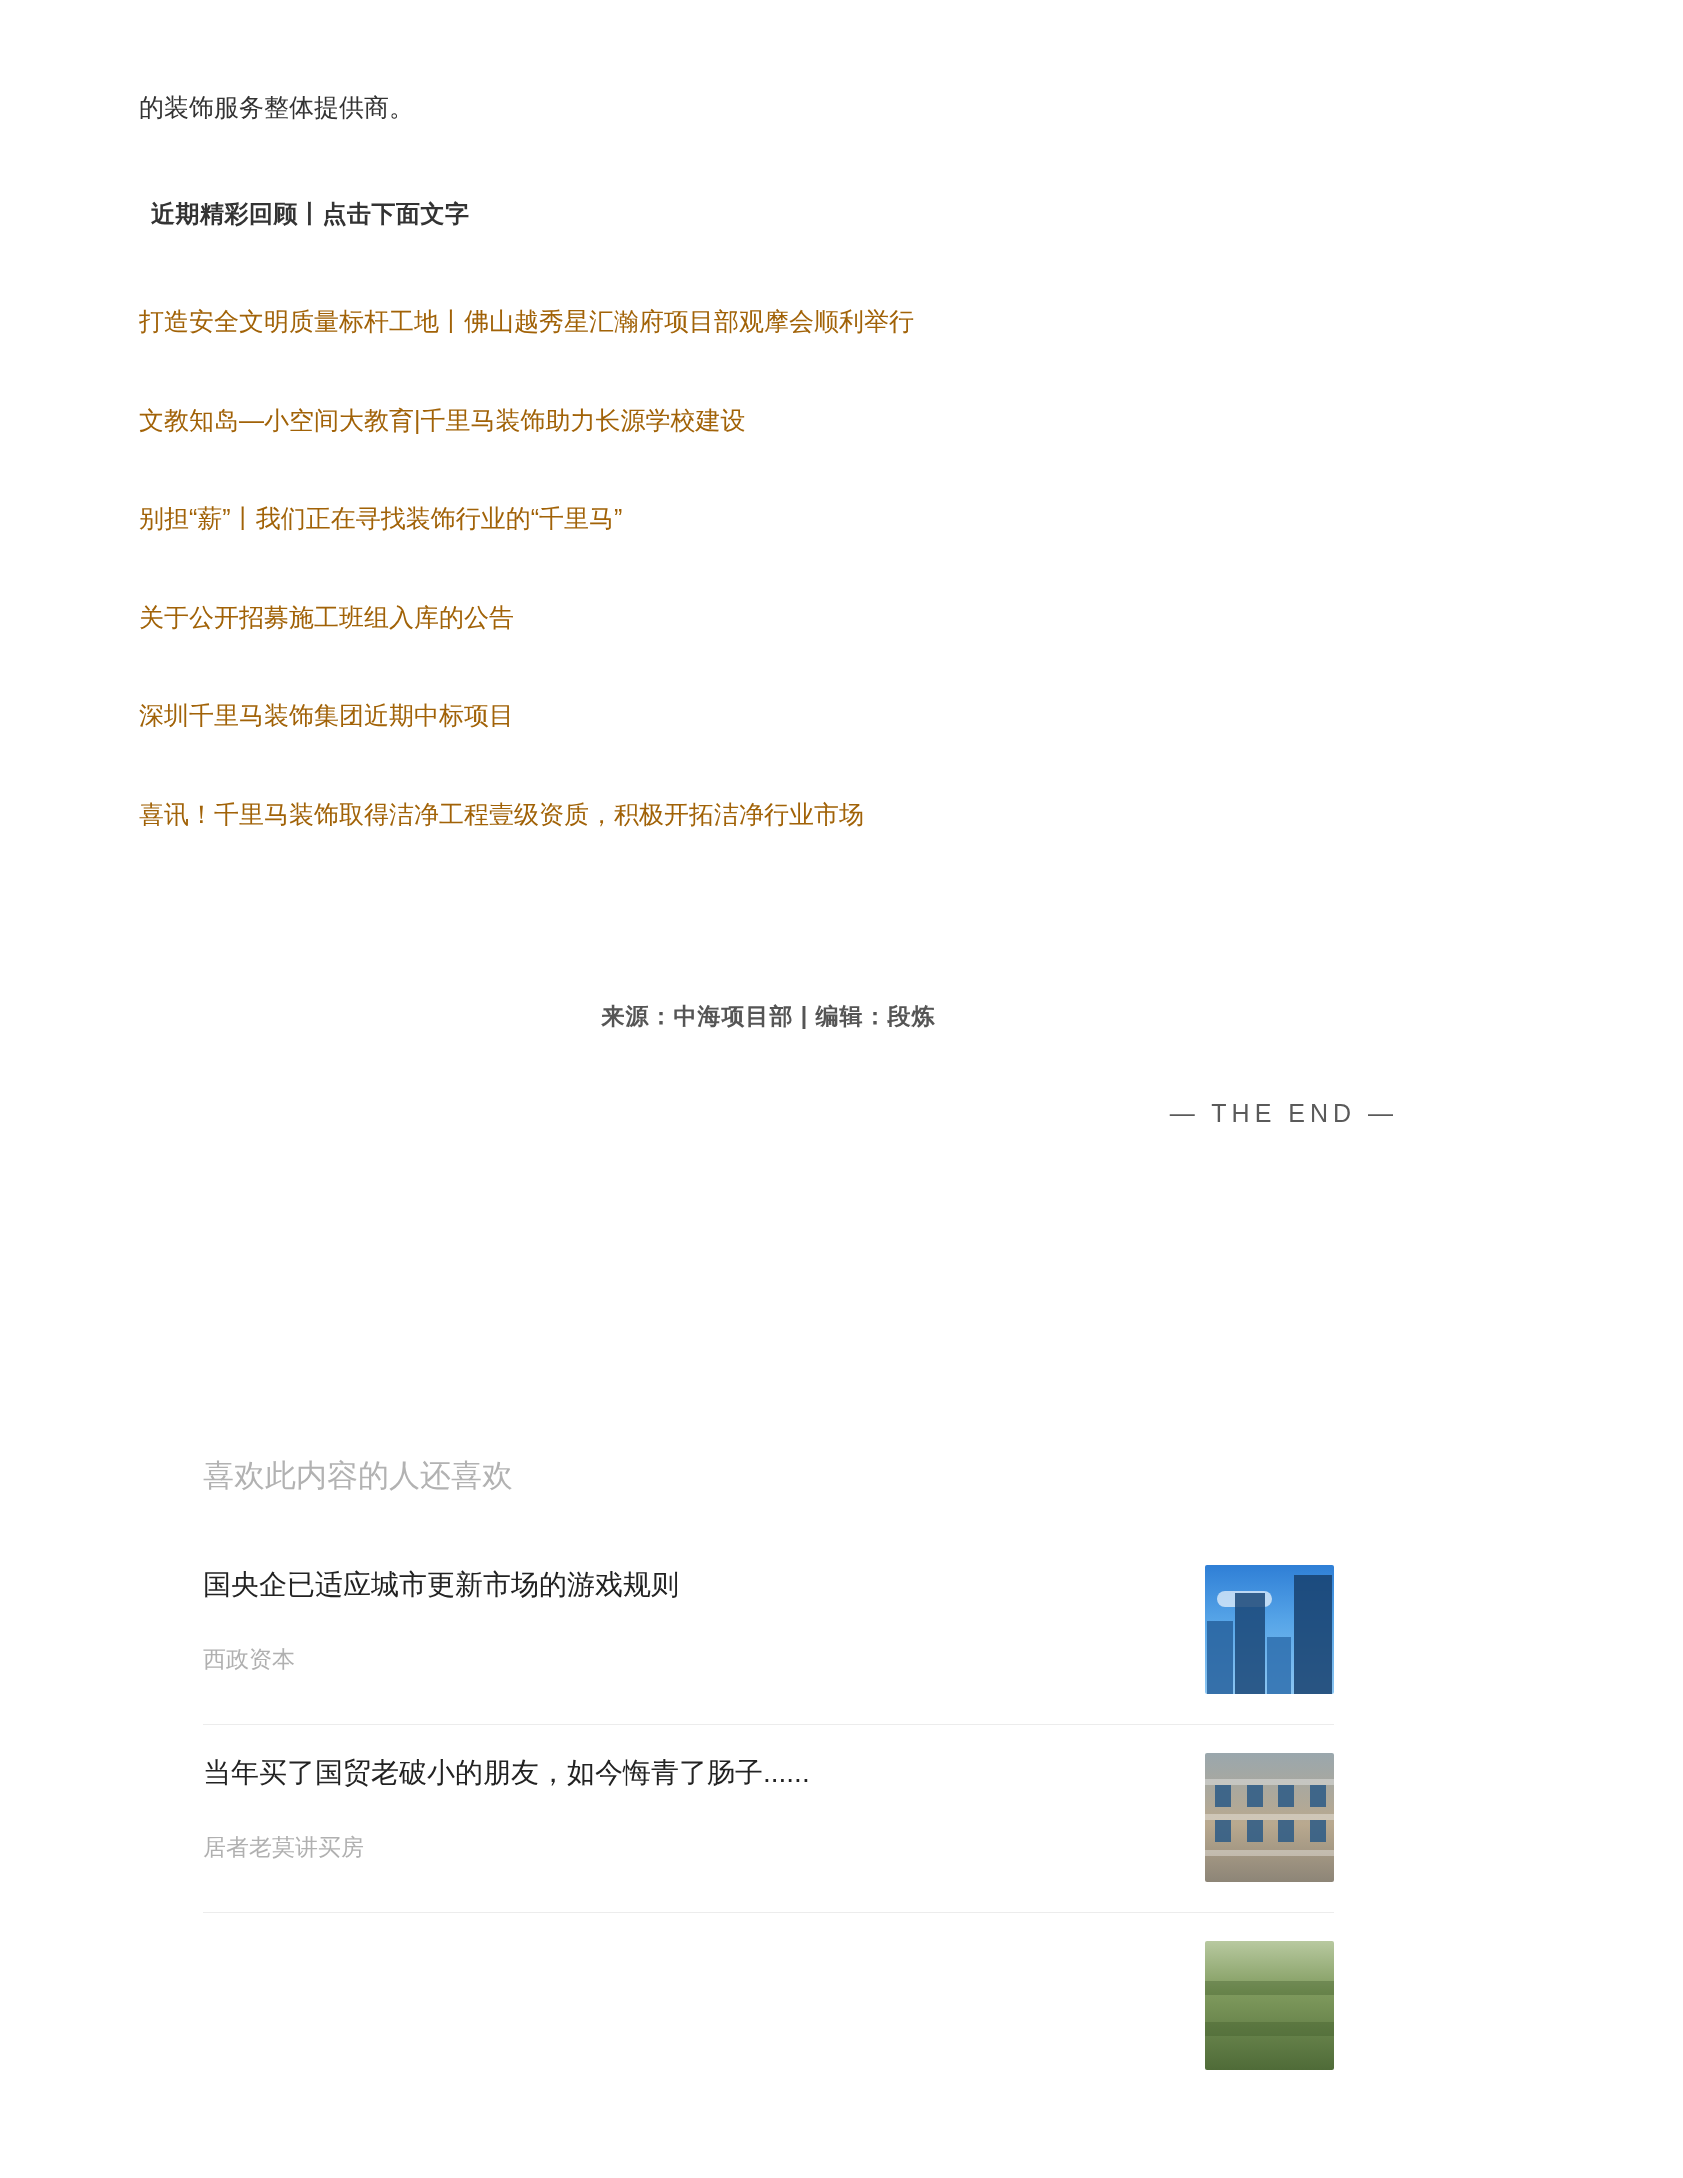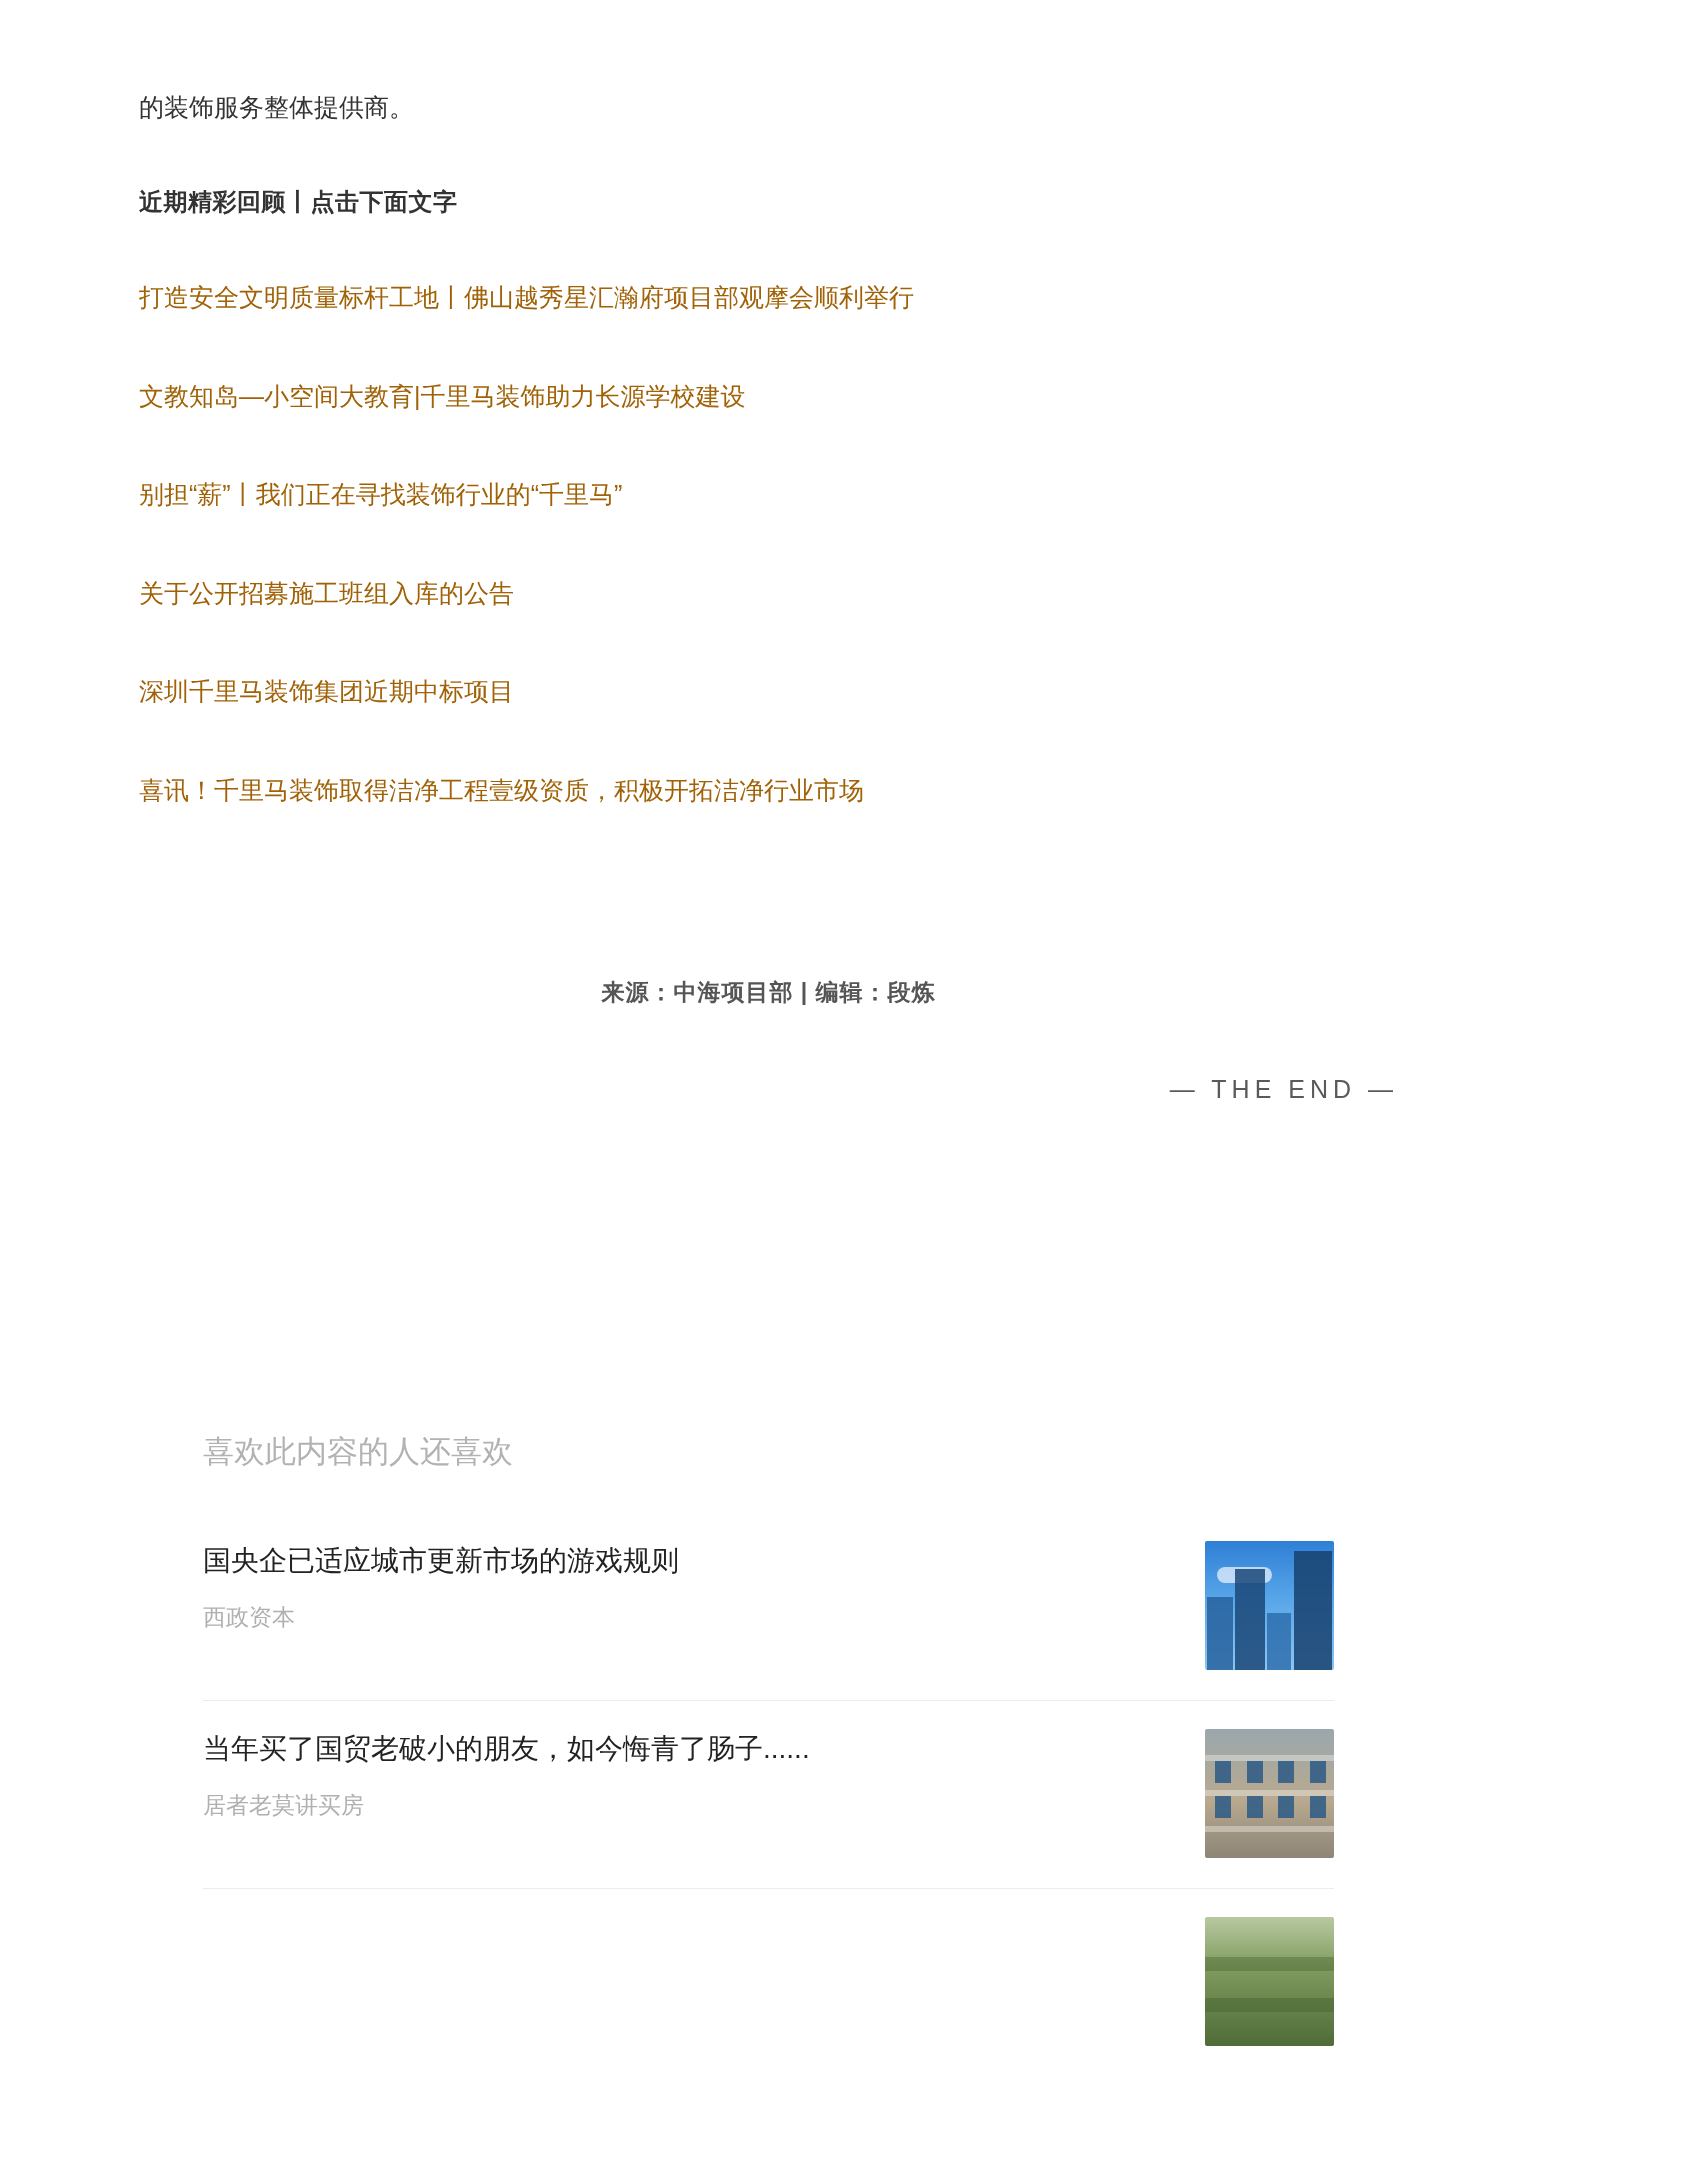--- a/index.html
+++ b/index.html
@@ -28,21 +28,21 @@
     font-size: 25px;
     line-height: 1.6;
     color: #333333;
     margin: 0;
     padding-top: 87px;
   }
   .section-heading {
     font-size: 24px;
     font-weight: bold;
     color: #333333;
-    margin: 0;
+    margin: 12px;
     padding-top: 59px;
     letter-spacing: 0.5px;
   }
   .link-list {
     margin: 0;
     padding: 0;
     list-style: none;
   }
   .link-item {
     padding-top: 61px;
@@ -96,21 +96,21 @@
   .rec-text {
     flex: 1 1 auto;
     padding-right: 40px;
   }
   .rec-headline {
     font-size: 28px;
     color: #222222;
     line-height: 1.4;
   }
   .rec-source {
-    margin-top: 22px;
+    margin-top: 40px;
     font-size: 23px;
     color: #b0b0b0;
   }
   .rec-thumb {
     width: 129px;
     height: 129px;
     flex: 0 0 129px;
     border-radius: 2px;
     overflow: hidden;
     position: relative;

